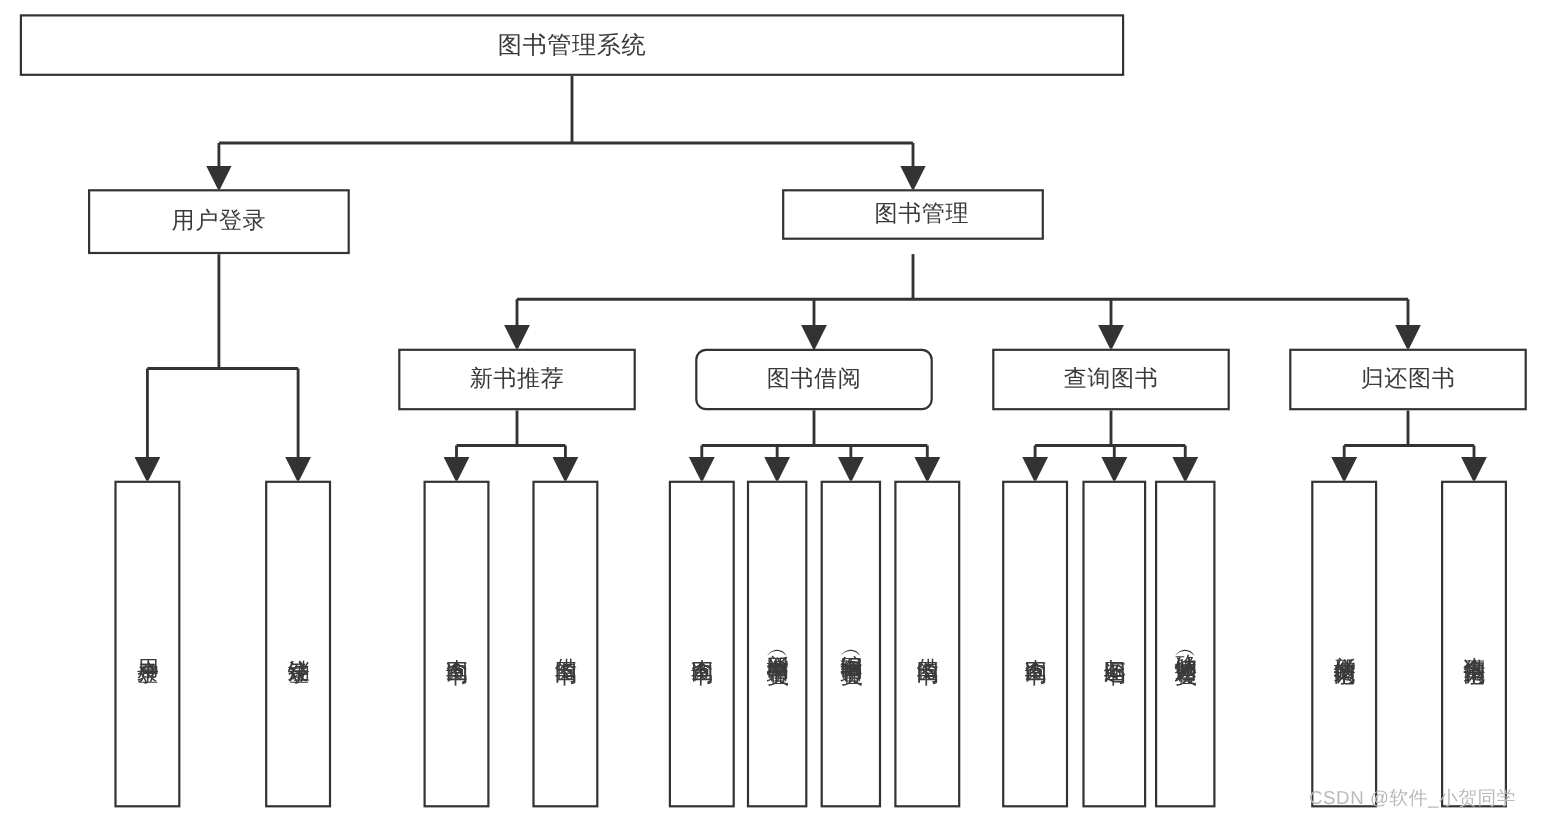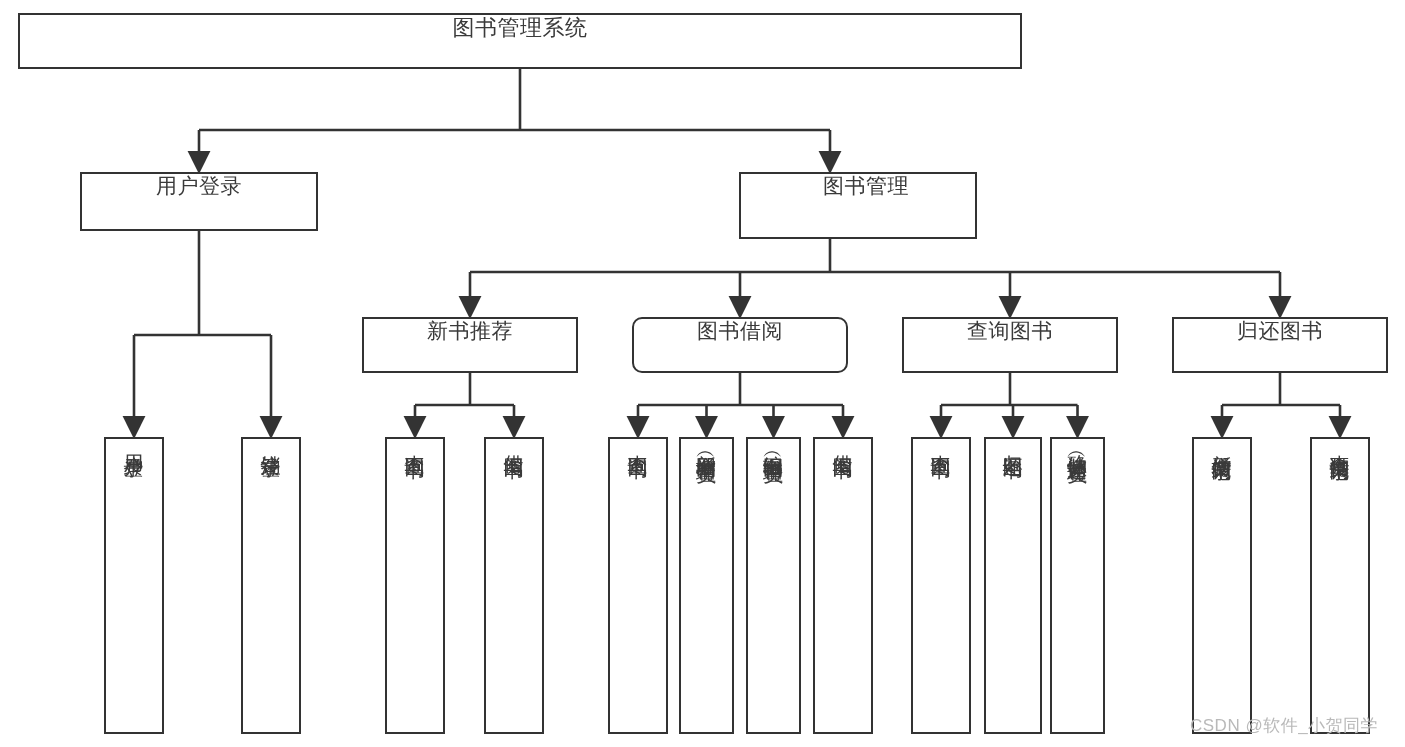--- a/index.html
+++ b/index.html
@@ -24,21 +24,21 @@
     width: 1405px;
     height: 747px;
     pointer-events: none;
   }
   .node {
     position: absolute;
     box-sizing: border-box;
     background: #ffffff;
     border: 2px solid #333333;
     display: flex;
-    align-items: flex-start;
+    align-items: center;
     justify-content: center;
     overflow: hidden;
   }
   .node .label {
     color: #3a3a3a;
     font-size: 21px;
     line-height: 1.18;
     letter-spacing: 0.5px;
     white-space: nowrap;
     text-align: center;
@@ -108,21 +108,21 @@
       </g>
   </svg>
 
   <div id="nodes-layer">
       <div class="node root" style="left: 18px; top: 13px; width: 1004px; height: 56px;">
         <span class="label">图书管理系统</span>
       </div>
       <div class="node branch" style="left: 80px; top: 172px; width: 238px; height: 59px;">
         <span class="label">用户登录</span>
       </div>
-      <div class="node branch" style="left: 739px; top: 172px; width: 238px; height: 67px; padding-left: 16px;">
+      <div class="node branch" style="left: 711px; top: 172px; width: 238px; height: 46px; padding-left: 16px;">
         <span class="label">图书管理</span>
       </div>
       <div class="node branch" style="left: 362px; top: 317px; width: 216px; height: 56px;">
         <span class="label">新书推荐</span>
       </div>
       <div class="node branch" style="left: 632px; top: 317px; width: 216px; height: 56px; border-radius: 10px;">
         <span class="label">图书借阅</span>
       </div>
       <div class="node branch" style="left: 902px; top: 317px; width: 216px; height: 56px;">
         <span class="label">查询图书</span>

